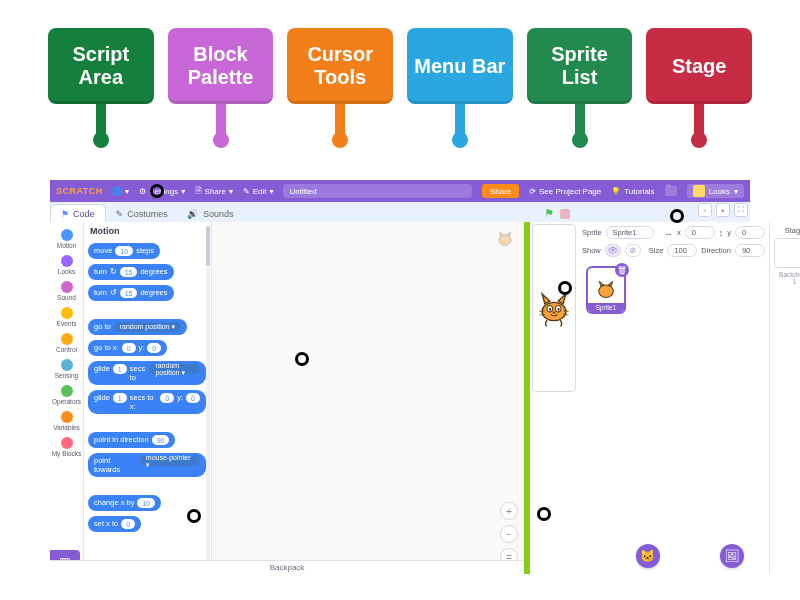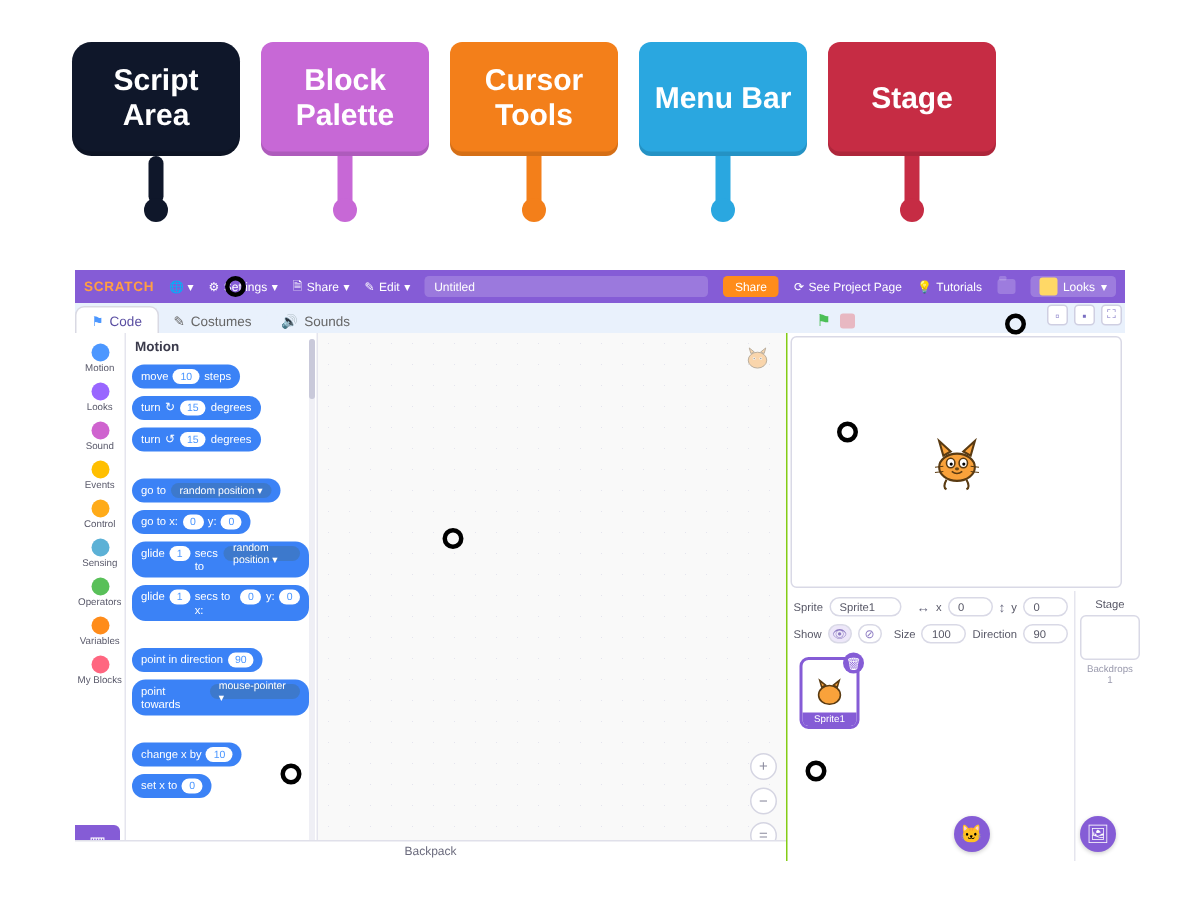--- a/index.html
+++ b/index.html
@@ -10,21 +10,21 @@
   .callout { width: 112px; position: relative; }
   .callout-box {
     height: 76px; border-radius: 8px; color:#fff; font-weight:700;
     font-size: 20px; line-height: 1.15; display:flex; align-items:center;
     justify-content:center; text-align:center; padding: 4px 6px;
     box-shadow: inset 0 -3px 0 rgba(0,0,0,.12);
   }
   .stem { width: 10px; height: 32px; margin: 0 auto; border-radius: 0 0 2px 2px; }
   .stem-dot { width: 16px; height:16px; border-radius:50%; margin: -4px auto 0 auto; }
 
-  .c-blue  .callout-box, .c-blue  .stem, .c-blue  .stem-dot { background:#0f172a;border-radius:13px; }
+  .c-blue  .callout-box, .c-blue  .stem, .c-blue  .stem-dot { background:#15803d; }
   .c-pink  .callout-box, .c-pink  .stem, .c-pink  .stem-dot { background:#c768d6; }
   .c-cyan  .callout-box, .c-cyan  .stem, .c-cyan  .stem-dot { background:#2aa7e0; }
   .c-orange .callout-box,.c-orange .stem,.c-orange .stem-dot{ background:#f37f1a; }
   .c-green .callout-box, .c-green .stem, .c-green .stem-dot { background:#228a4f; }
   .c-red   .callout-box, .c-red   .stem, .c-red   .stem-dot { background:#c62c44; }
 
   
   .editor { position:absolute; left:50px; right:50px; top:180px; bottom:26px; background:#fff; }
 
   
@@ -94,21 +94,21 @@
   
   .script-area { flex:1; background:#f9f9f9; position:relative;
     background-image: radial-gradient(#e4e4ee 0.6px, transparent 0.6px);
     background-size: 14px 14px; }
   .cat-watermark { position:absolute; top:6px; right:8px; opacity:.4; }
   .zoom-col { position:absolute; right:6px; bottom:8px; display:flex; flex-direction:column; gap:5px; }
   .zoom-btn { width:18px; height:18px; border:1px solid #d5d5e2; border-radius:50%; background:#fff;
     font-size:10px; color:#8d8da0; display:flex; align-items:center; justify-content:center; cursor:pointer; }
 
   
-  .right-col { width:226px; display:flex; flex-direction:column; border-left:1px solid #84cc16; }
+  .right-col { width:226px; display:flex; flex-direction:row; border-left:6px solid #84cc16; }
   .stage-area { height:168px; border:1px solid #d9d9e6; background:#fff; margin:2px; border-radius:4px;
     display:flex; align-items:center; justify-content:center; position:relative; }
   .sprite-panel { flex:1; display:flex; }
   .sprite-info { flex:1; padding:4px; font-size:7.5px; color:#575766; }
   .info-row { display:flex; align-items:center; gap:4px; margin-bottom:5px; }
   .info-field { border:1px solid #d9d9e6; border-radius:10px; height:13px; padding:0 6px;
     display:flex; align-items:center; min-width:30px; font-size:7.5px; background:#fff; }
   .axis-label { font-size:7.5px; color:#575766; }
   .show-btn { width:16px; height:13px; border:1px solid #d9d9e6; border-radius:8px;
     display:flex; align-items:center; justify-content:center; cursor:pointer; font-size:8px; color:#8e7cc3; }
@@ -163,20 +163,25 @@
     <div class="stem"></div>
       <div class="stem-dot"></div>
   </div>
   <div class="callout c-orange">
     <div class="callout-box">Cursor Tools</div>
     <div class="stem"></div>
       <div class="stem-dot"></div>
   </div>
   <div class="callout c-cyan">
     <div class="callout-box">Menu Bar</div>
+    <div class="stem"></div>
+      <div class="stem-dot"></div>
+  </div>
+  <div class="callout c-green">
+    <div class="callout-box">Sprite List</div>
     <div class="stem"></div>
       <div class="stem-dot"></div>
   </div>
   <div class="callout c-red">
     <div class="callout-box">Stage</div>
     <div class="stem"></div>
       <div class="stem-dot"></div>
   </div>
 </div>
 

